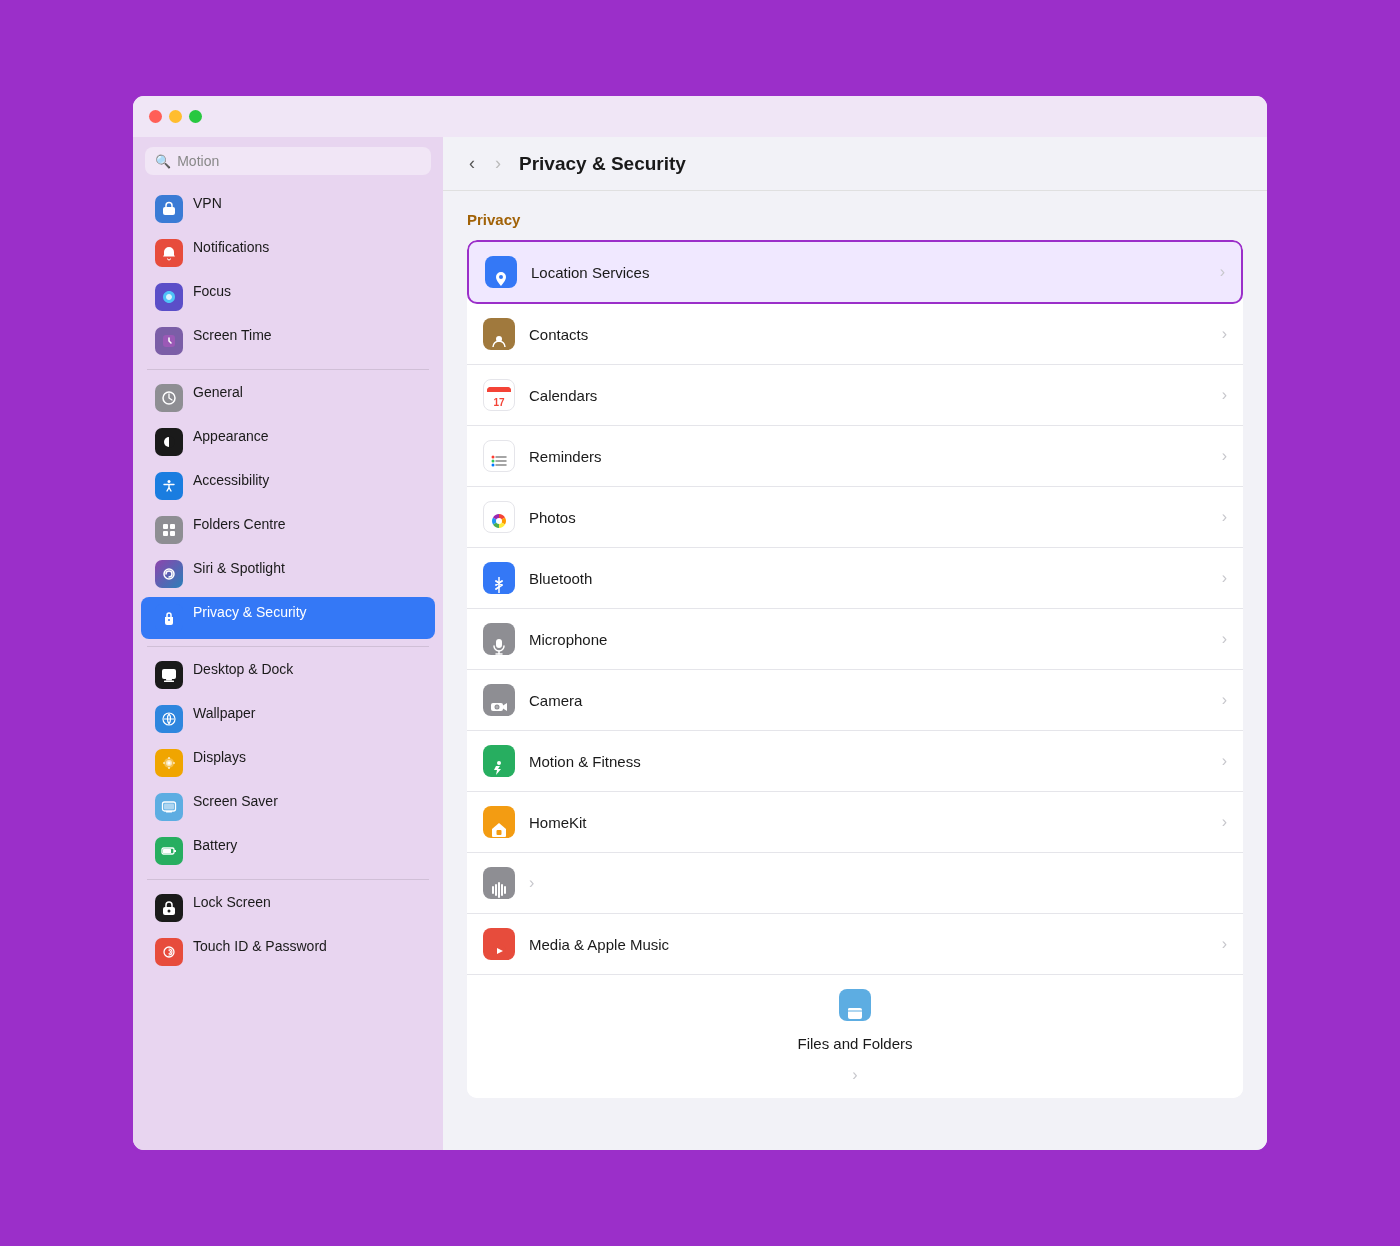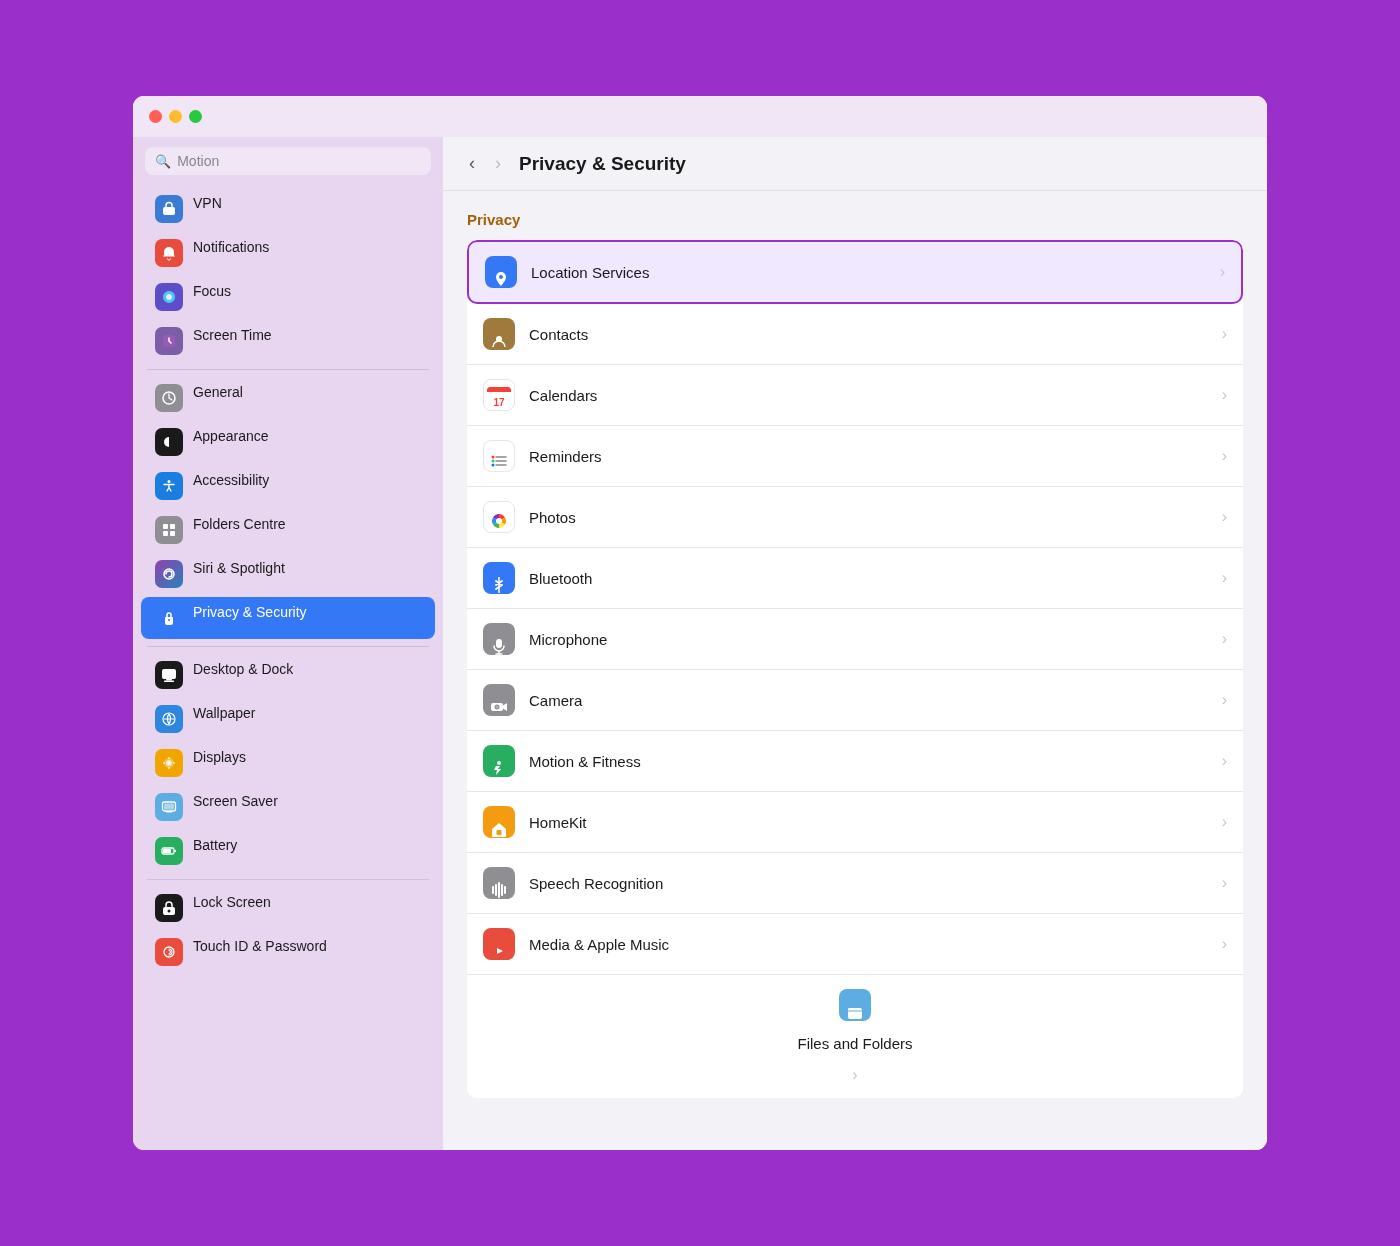--- a/index.html
+++ b/index.html
@@ -631,21 +631,20 @@
           <div class="privacy-item">
             <div class="privacy-icon pi-speech">
               <svg width="18" height="18" viewBox="0 0 18 18" fill="none">
                 <rect x="2" y="5" width="2" height="8" rx="1" fill="white"></rect>
                 <rect x="5" y="3" width="2" height="12" rx="1" fill="white"></rect>
                 <rect x="8" y="1" width="2" height="16" rx="1" fill="white"></rect>
                 <rect x="11" y="3" width="2" height="12" rx="1" fill="white"></rect>
                 <rect x="14" y="5" width="2" height="8" rx="1" fill="white"></rect>
               </svg>
             </div>
-            <span class="privacy-item-label">Speech Recognition</span>
             <span class="chevron">›</span>
           </div>
 
           <div class="privacy-item">
             <div class="privacy-icon pi-media">
               <svg width="18" height="18" viewBox="0 0 18 18" fill="none">
                 <circle cx="9" cy="9" r="7" fill="#e74c3c"></circle>
                 <path d="M7 6v6l6-3-6-3z" fill="white"></path>
               </svg>
             </div>

